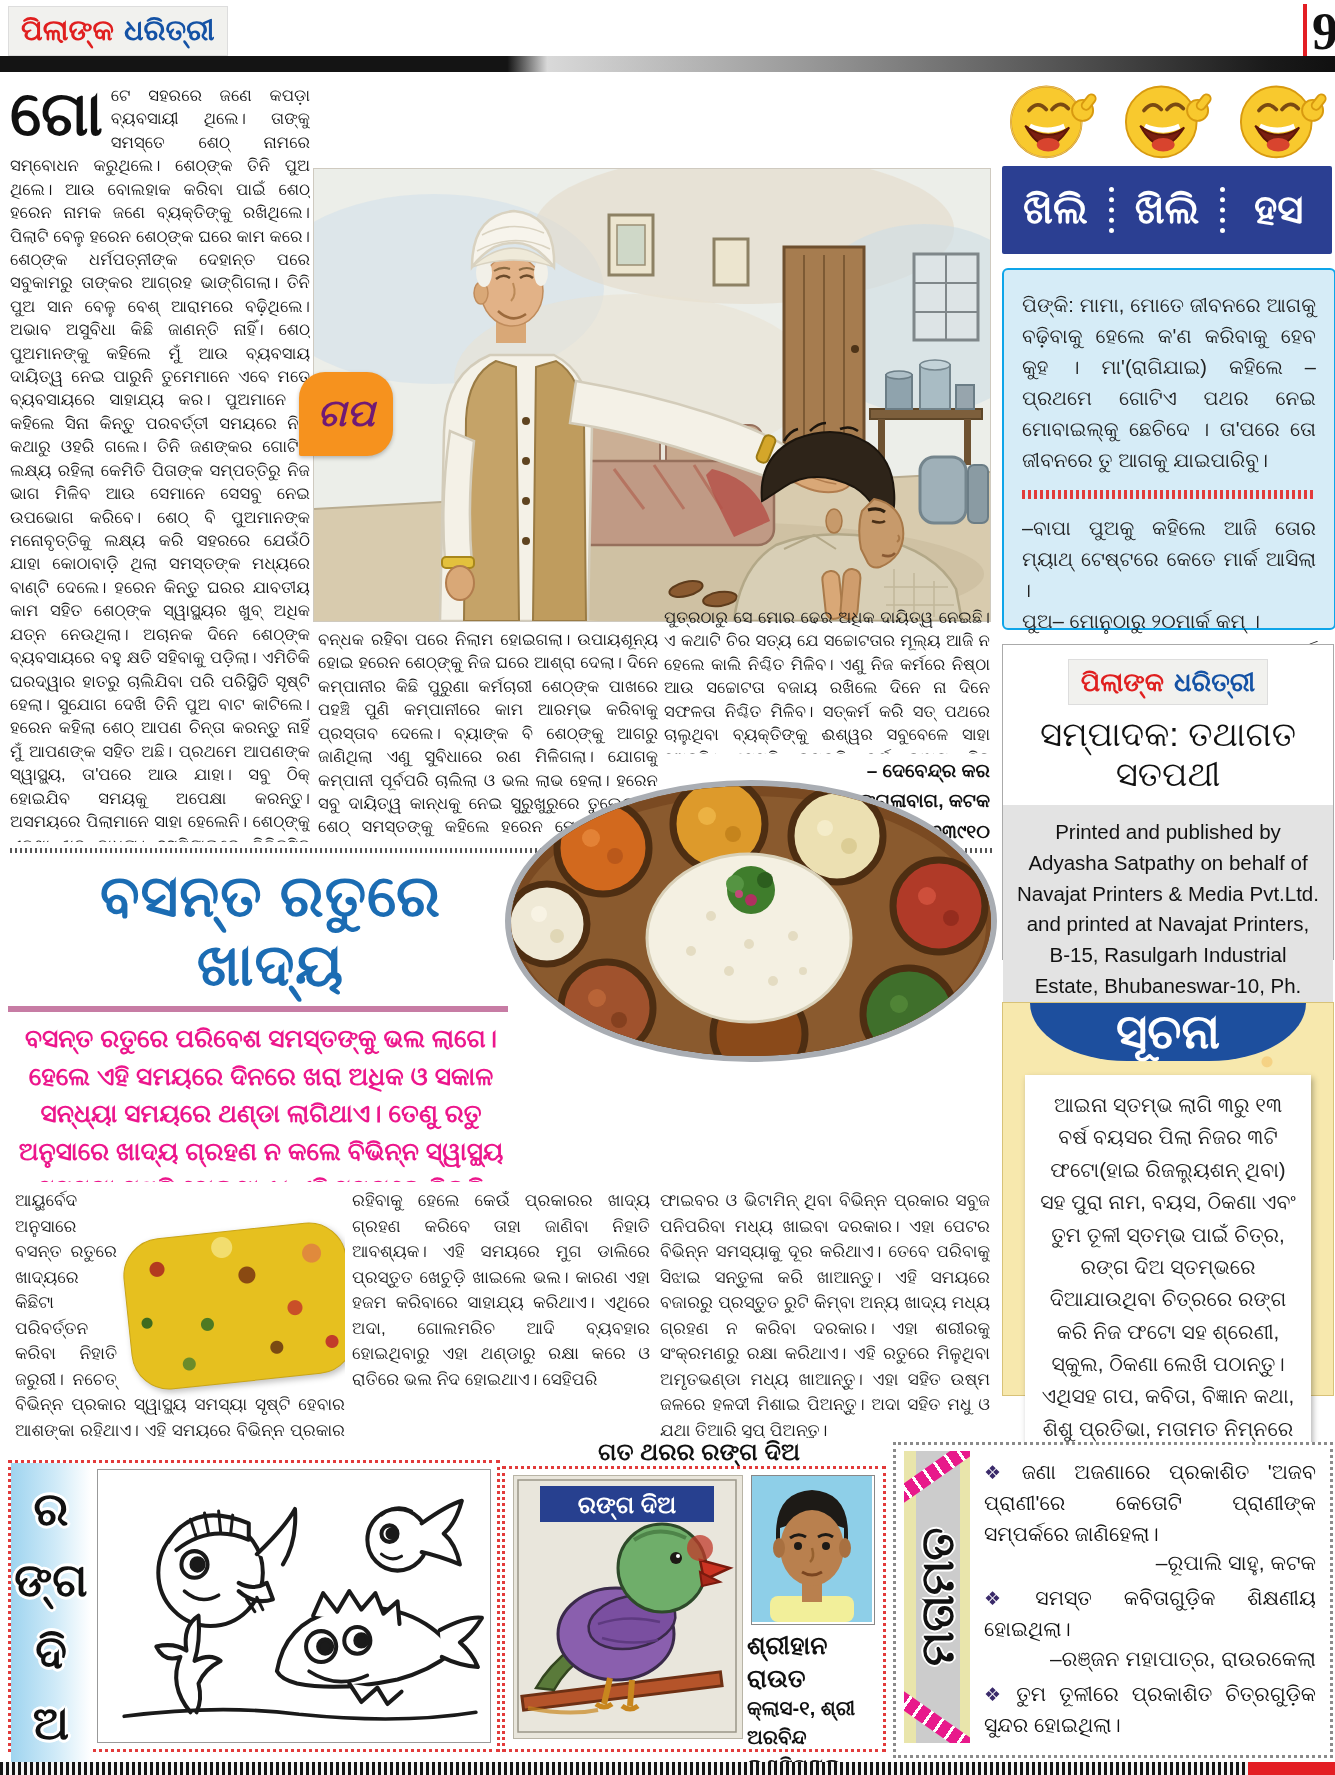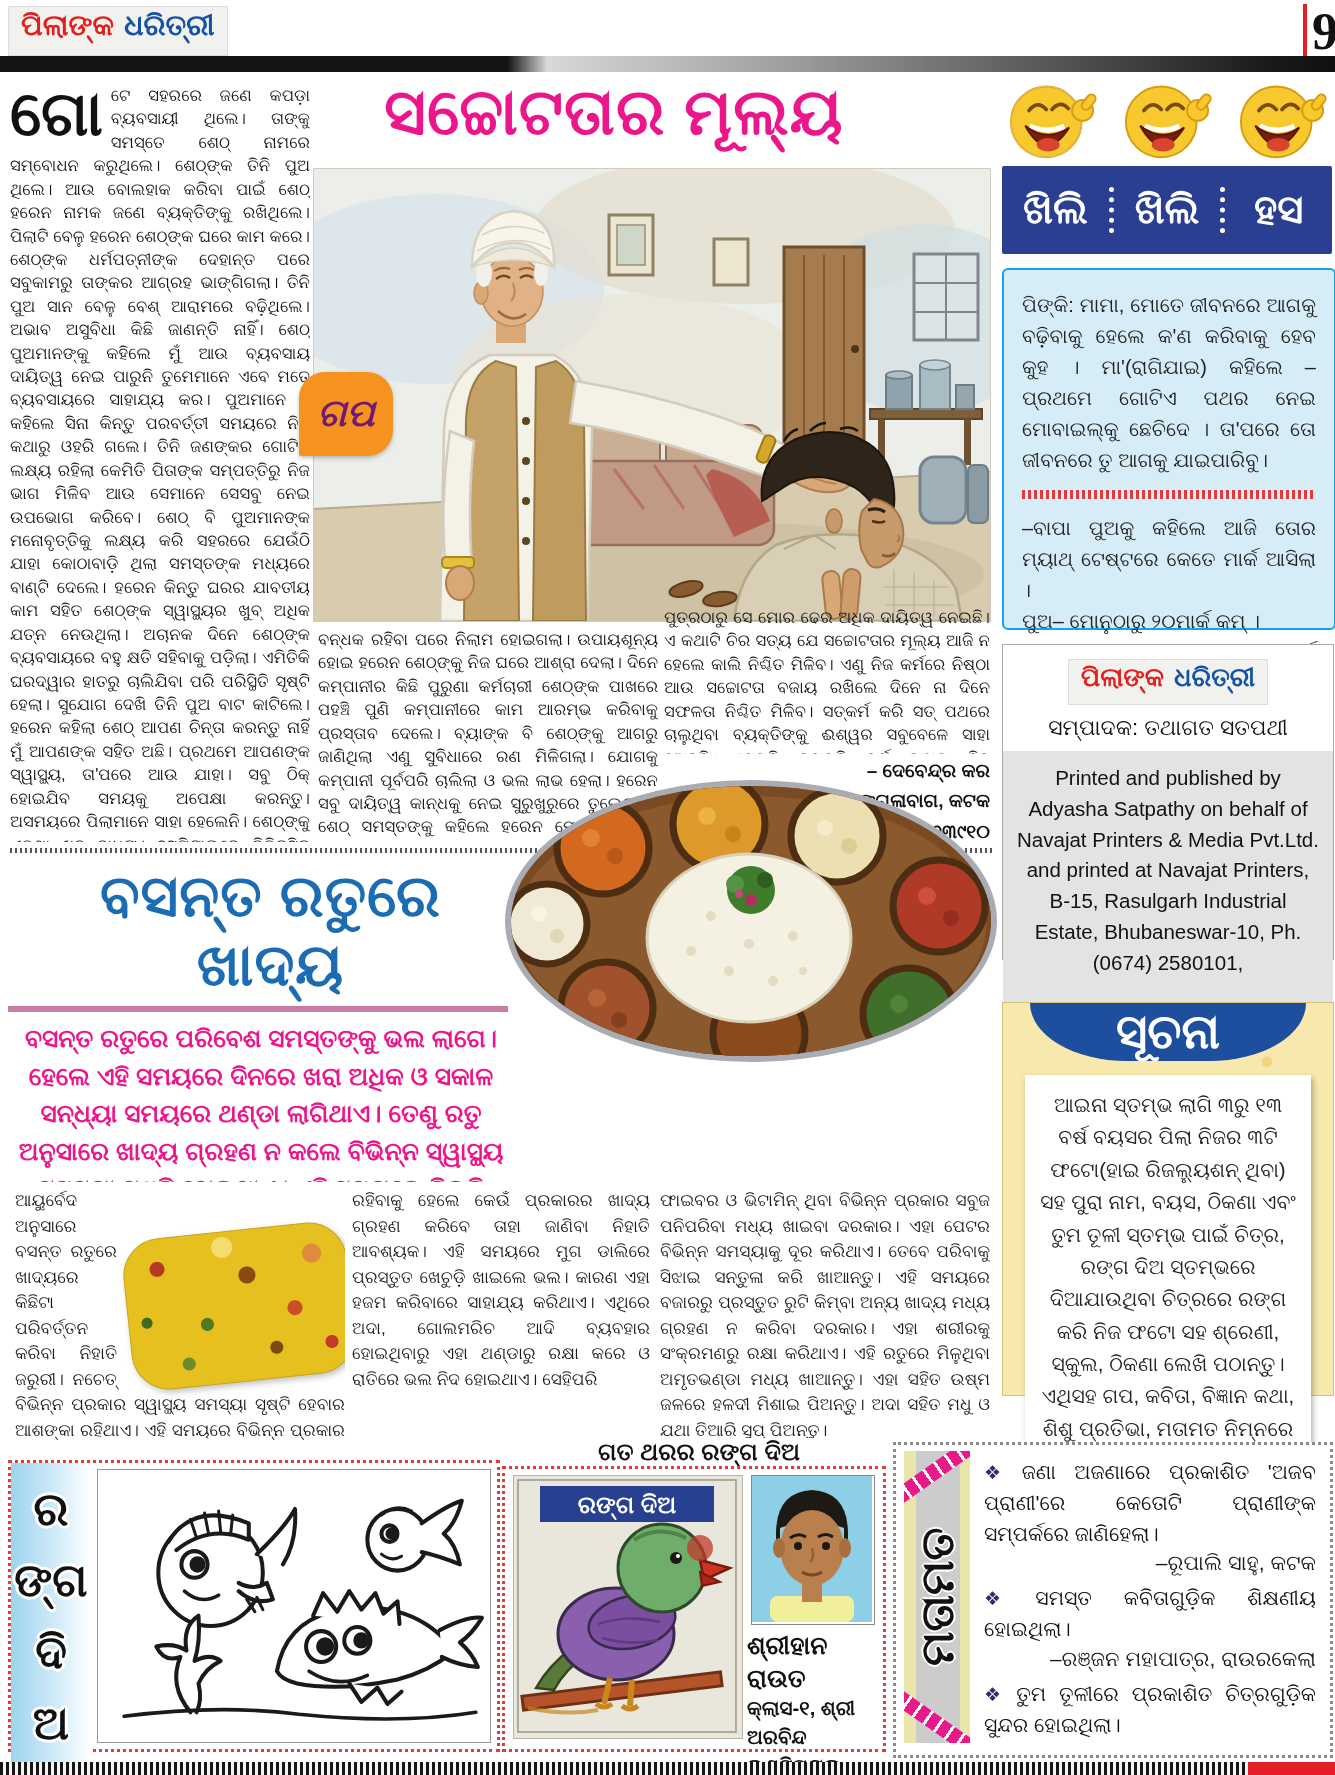--- a/index.html
+++ b/index.html
@@ -1,20 +1,20 @@
 <!DOCTYPE html>
 <html><head>
 <meta charset="utf-8">
 <style>
   html,body{margin:0;padding:0;background:#fff;}
   .page{position:relative;width:1335px;height:1775px;background:#fff;overflow:hidden;
         font-family:"Liberation Sans",sans-serif;color:#1a1a1a;}
   .abs{position:absolute;}
   
-  .logo-chip{background:#f1f1ee;border:1px solid #ddd;padding:2px 12px;display:flex;gap:10px;align-items:flex-start;height:44px;}
+  .logo-chip{background:#f1f1ee;border:1px solid #ddd;padding:2px 12px;display:flex;gap:10px;align-items:center;height:44px;}
   .logo-red{color:#e01f1f;font-size:29px;font-weight:bold;}
   .logo-blue{color:#1452a5;font-size:29px;font-weight:bold;}
   .page-number{font-family:"Liberation Serif",serif;font-size:52px;font-weight:bold;color:#111;line-height:1;}
   .red-vbar{background:#e31e24;}
   .grad-bar{background:linear-gradient(90deg,#141414 0%,#141414 38%,#d9d9d9 41%,#9a9a9a 60%,#4a4a4a 82%,#1a1a1a 95%,#101010 100%);}
   
   .story-title{color:#ec168c;font-size:64px;font-weight:bold;text-align:center;line-height:1.15;letter-spacing:1px;}
   .odia-body{text-align:justify;font-size:16.5px;line-height:1.42;color:#141414;overflow:hidden;}
   .dropcap{float:left;font-size:62px;line-height:.85;padding:4px 8px 0 0;font-weight:bold;color:#111;}
   .illus-frame{border:1px solid #cfcac0;overflow:hidden;background:#eceee9;}
@@ -25,21 +25,21 @@
   
   .emoji-row{display:flex;justify-content:space-between;align-items:center;}
   .banner{background:#2b3f92;display:flex;align-items:center;border-radius:2px;}
   .banner-cell{flex:1;display:flex;align-items:center;justify-content:center;color:#fff;font-size:40px;font-weight:bold;}
   .banner-cell + .banner-cell{border-left:5px dotted #fff;}
   .jokes-box{background:#d6ecf7;border:2px solid #0ea5e9;border-radius:6px;padding:20px 18px;}
   .joke-text{font-size:20px;line-height:1.55;text-align:justify;color:#222;}
   .joke-divider{height:9px;margin:14px 0;background:repeating-linear-gradient(90deg,#e23b3b 0 3px,rgba(255,255,255,0) 3px 6px);}
   .pub-box{background:#fff;border:1px solid #aaa;}
   .pub-top{text-align:center;padding:14px 8px 10px 8px;}
-  .pub-editor{font-size:22px;color:#111;margin-top:10px;}
+  .pub-editor{font-size:34px;color:#111;margin-top:10px;}
   .pub-gray{background:#e3e3e3;text-align:center;font-size:20.5px;line-height:1.5;padding:12px 14px;color:#111;height:100%;}
   .notice-box{background:#f7e8ad;
     background-image:radial-gradient(circle at 20% 30%, rgba(240,160,40,.35) 0 6px, transparent 7px),
       radial-gradient(circle at 80% 15%, rgba(240,160,40,.3) 0 5px, transparent 6px),
       radial-gradient(circle at 60% 70%, rgba(240,170,60,.3) 0 7px, transparent 8px),
       radial-gradient(circle at 10% 85%, rgba(240,160,40,.35) 0 5px, transparent 6px),
       radial-gradient(circle at 90% 60%, rgba(245,190,90,.4) 0 8px, transparent 9px);
     border:1px solid #d8c278;}
   .notice-head{background:#1d4f9e;color:#fff;font-size:48px;font-weight:bold;text-align:center;
      border-radius:0 0 150px 150px/0 0 90px 90px;display:flex;align-items:center;justify-content:center;}
@@ -96,21 +96,20 @@
 <div class="page">
 
   <div class="abs logo-chip" style="left:8px;top:6px;">
     <span class="logo-red">ପିଲାଙ୍କ</span>
     <span class="logo-blue">ଧରିତ୍ରୀ</span>
   </div>
   <div class="abs red-vbar" style="left:1303px;top:4px;width:4px;height:68px;"></div>
   <div class="abs page-number" style="left:1312px;top:6px;">9</div>
   <div class="abs grad-bar" style="left:0;top:56px;width:1335px;height:16px;"></div>
 
-  <div class="abs story-title" style="left:312px;top:76px;width:604px;">ସଚ୍ଚୋଟତାର ମୂଲ୍ୟ</div>
 
   <div class="abs odia-body" style="left:10px;top:84px;width:300px;height:758px;">
     <span class="dropcap">ଗୋ</span><span>ଟେ ସହରରେ ଜଣେ କପଡ଼ା ବ୍ୟବସାୟୀ ଥିଲେ। ତାଙ୍କୁ ସମସ୍ତେ ଶେଠ୍ ନାମରେ ସମ୍ବୋଧନ କରୁଥିଲେ। ଶେଠ୍‌ଙ୍କ ତିନି ପୁଅ ଥିଲେ। ଆଉ ବୋଲହାକ କରିବା ପାଇଁ ଶେଠ୍ ହରେନ ନାମକ ଜଣେ ବ୍ୟକ୍ତିଙ୍କୁ ରଖିଥିଲେ। ପିଲାଟି ବେଳୁ ହରେନ ଶେଠ୍‌ଙ୍କ ଘରେ କାମ କରେ। ଶେଠ୍‌ଙ୍କ ଧର୍ମପତ୍ନୀଙ୍କ ଦେହାନ୍ତ ପରେ ସବୁକାମରୁ ତାଙ୍କର ଆଗ୍ରହ ଭାଙ୍ଗିଗଲା। ତିନି ପୁଅ ସାନ ବେଳୁ ବେଶ୍ ଆରାମରେ ବଢ଼ିଥିଲେ। ଅଭାବ ଅସୁବିଧା କିଛି ଜାଣନ୍ତି ନାହିଁ। ଶେଠ୍ ପୁଅମାନଙ୍କୁ କହିଲେ ମୁଁ ଆଉ ବ୍ୟବସାୟ ଦାୟିତ୍ୱ ନେଇ ପାରୁନି ତୁମେମାନେ ଏବେ ମତେ ବ୍ୟବସାୟରେ ସାହାଯ୍ୟ କର। ପୁଅମାନେ ହଁ କହିଲେ ସିନା କିନ୍ତୁ ପରବର୍ତ୍ତୀ ସମୟରେ ନିଜ କଥାରୁ ଓହରି ଗଲେ। ତିନି ଜଣଙ୍କର ଗୋଟିଏ ଲକ୍ଷ୍ୟ ରହିଲା କେମିତି ପିତାଙ୍କ ସମ୍ପତ୍ତିରୁ ନିଜ ଭାଗ ମିଳିବ ଆଉ ସେମାନେ ସେସବୁ ନେଇ ଉପଭୋଗ କରିବେ। ଶେଠ୍ ବି ପୁଅମାନଙ୍କ ମନୋବୃତ୍ତିକୁ ଲକ୍ଷ୍ୟ କରି ସହରରେ ଯେଉଁଠି ଯାହା କୋଠାବାଡ଼ି ଥିଲା ସମସ୍ତଙ୍କ ମଧ୍ୟରେ ବାଣ୍ଟି ଦେଲେ। ହରେନ କିନ୍ତୁ ଘରର ଯାବତୀୟ କାମ ସହିତ ଶେଠ୍‌ଙ୍କ ସ୍ୱାସ୍ଥ୍ୟର ଖୁବ୍ ଅଧିକ ଯତ୍ନ ନେଉଥିଲା। ଅଚାନକ ଦିନେ ଶେଠ୍‌ଙ୍କ ବ୍ୟବସାୟରେ ବହୁ କ୍ଷତି ସହିବାକୁ ପଡ଼ିଲା। ଏମିତିକି ଘରଦ୍ୱାର ହାତରୁ ଚାଲିଯିବା ପରି ପରିସ୍ଥିତି ସୃଷ୍ଟି ହେଲା। ସୁଯୋଗ ଦେଖି ତିନି ପୁଅ ବାଟ କାଟିଲେ। ହରେନ କହିଲା ଶେଠ୍ ଆପଣ ଚିନ୍ତା କରନ୍ତୁ ନାହିଁ ମୁଁ ଆପଣଙ୍କ ସହିତ ଅଛି। ପ୍ରଥମେ ଆପଣଙ୍କ ସ୍ୱାସ୍ଥ୍ୟ, ତା'ପରେ ଆଉ ଯାହା। ସବୁ ଠିକ୍ ହୋଇଯିବ ସମୟକୁ ଅପେକ୍ଷା କରନ୍ତୁ। ଅସମୟରେ ପିଲାମାନେ ସାହା ହେଲେନି। ଶେଠ୍‌ଙ୍କୁ ଏକଥା ଖୁବ୍ ବାଧିଲା। ହସ୍ପିଟାଲରେ ଚିକିତ୍ସିତ ହୋଇ ଧୀରେ ଧୀରେ ସେ ସୁସ୍ଥ ହେଲେ। ଘର ଆଉ କମ୍ପାନୀ</span>
   </div>
 
   <div class="abs illus-frame" style="left:313px;top:168px;width:676px;height:452px;">
     <svg width="676" height="452" viewBox="0 0 676 452">
       <rect width="676" height="452" fill="#eceee9"></rect>
       <ellipse cx="120" cy="120" rx="170" ry="95" fill="#d7e3e9" opacity=".7"></ellipse>
       <ellipse cx="430" cy="60" rx="210" ry="75" fill="#e3d9c6" opacity=".55"></ellipse>

